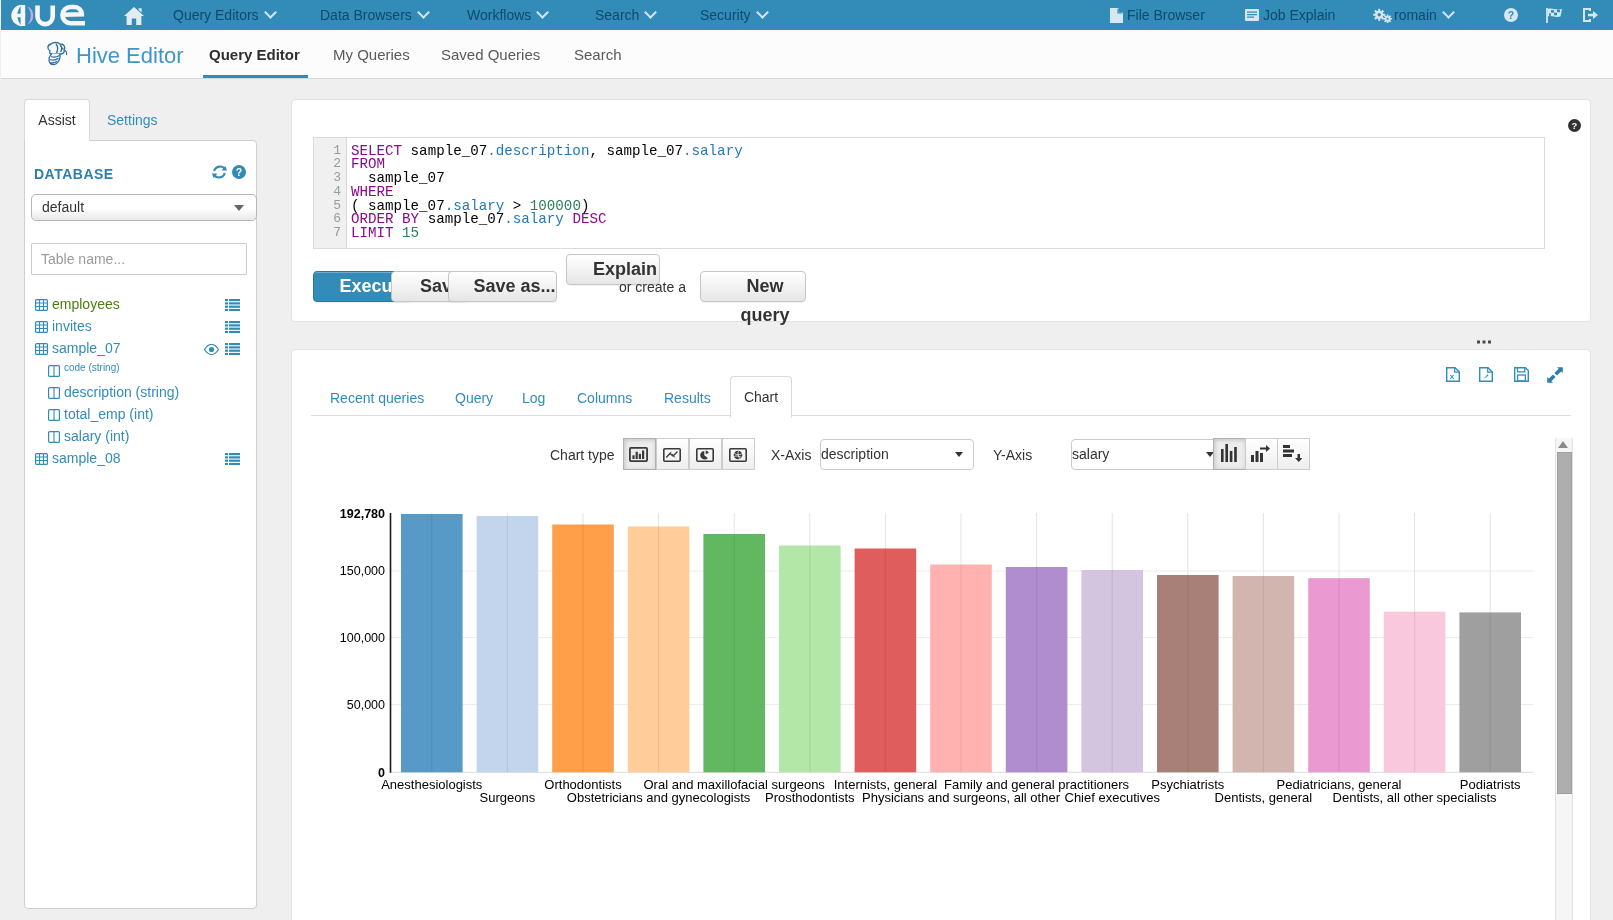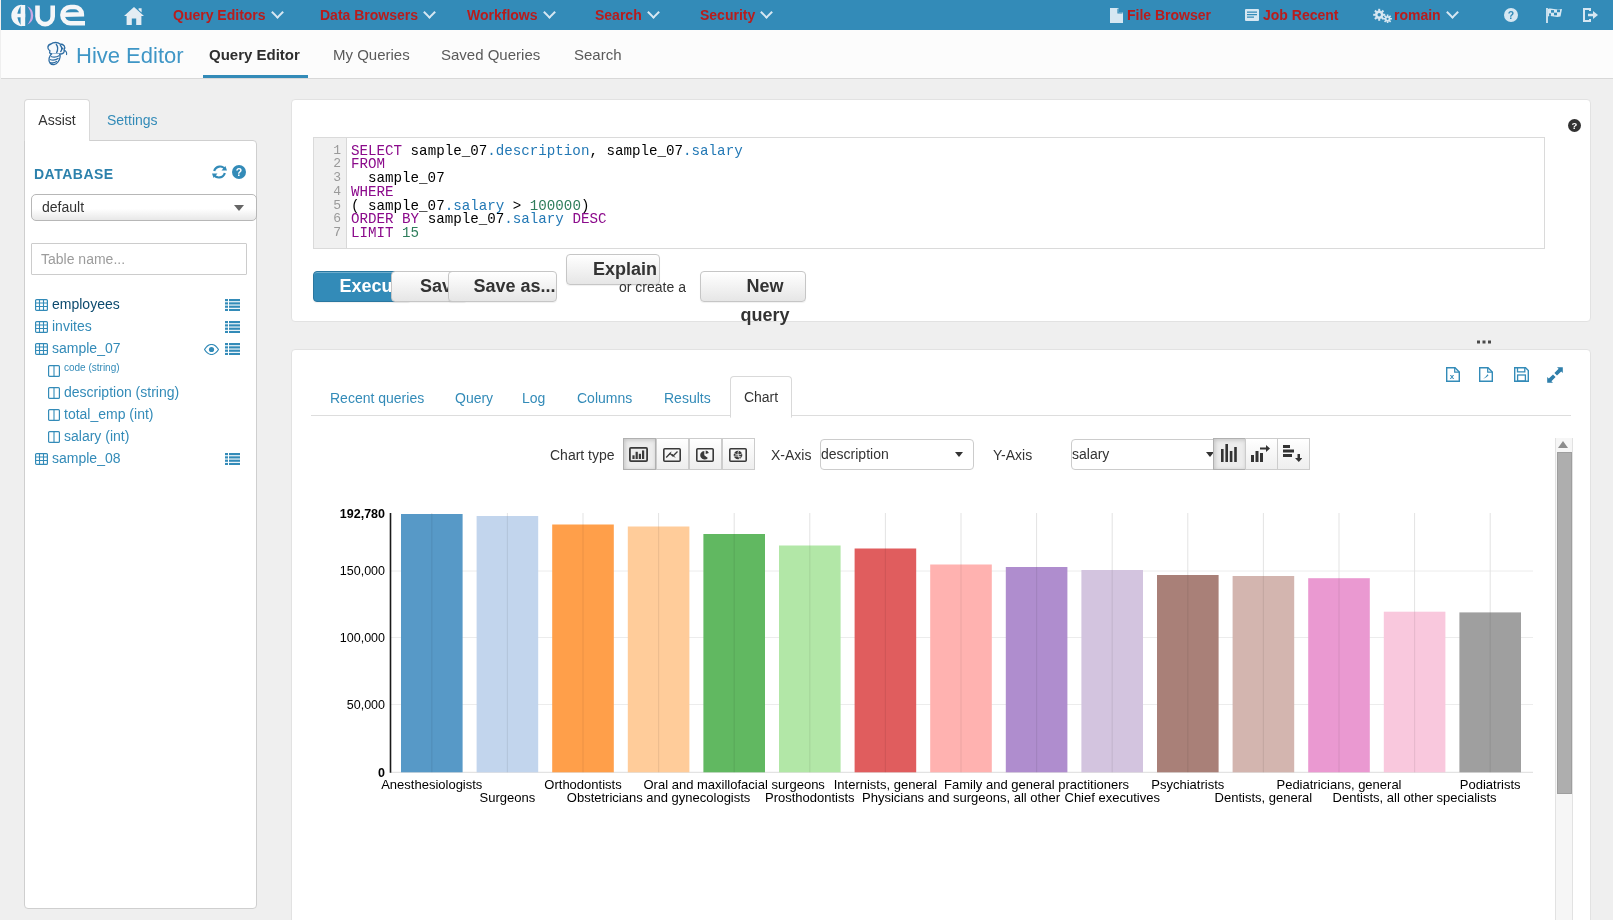--- a/index.html
+++ b/index.html
@@ -2,21 +2,21 @@
 <html><head>
 <meta charset="utf-8">
 <style>
 * { margin:0; padding:0; box-sizing:content-box; }
 html,body { width:1613px; height:920px; overflow:hidden; }
 body { font-family:"Liberation Sans", sans-serif; background:#efefef; position:relative; }
 #page { position:absolute; left:0; top:0; width:1613px; height:920px; overflow:hidden; }
 .abs { position:absolute; }
 
 #navbar { position:absolute; left:1px; top:0; width:1612px; height:30px; background:#338bb8; }
-.navitem { position:absolute; top:7px; font-size:14px; font-weight:bold; color:#b91c1c; white-space:nowrap; }
+.navitem { position:absolute; top:7px; font-size:14px; font-weight:normal; color:#0c4a6e; white-space:nowrap; }
 .caret-dn { display:inline-block; width:7px; height:7px; border-right:2.4px solid #d6e7f2; border-bottom:2.4px solid #d6e7f2; transform:rotate(45deg); margin-left:7px; vertical-align:3px; }
 
 #subnav { position:absolute; left:1px; top:30px; width:1612px; height:48px; background:#fcfcfc; border-bottom:1px solid #d8d8d8; }
 #appname { position:absolute; left:76px; top:43px; font-size:22px; color:#3f96c6; }
 .snavtab { position:absolute; top:46px; font-size:15px; color:#5a5a5a; white-space:nowrap; }
 #snav-active { font-weight:bold; color:#2e2e2e; }
 #snav-underline { position:absolute; left:203px; top:75px; width:105px; height:3px; background:#338bb8; }
 
 #assistTab { position:absolute; left:24px; top:99px; width:64px; height:41px; background:#fff; border:1px solid #d9d9d9; border-bottom:none; border-radius:4px 4px 0 0; font-size:14px; color:#333; text-align:center; line-height:41px; z-index:3; }
 #settingsLink { position:absolute; left:107px; top:112px; font-size:14px; color:#338bb8; }
@@ -75,21 +75,21 @@
     <path d="M0 0 L8.5 0 L13 4.5 L13 15 L0 15 Z M8.5 0 L8.5 4.5 L13 4.5" fill="#d6e7f2"></path>
     <path d="M8 0.8 L8 5 L12.4 5" fill="none" stroke="#338bb8" stroke-width="1.2"></path>
   </svg>
   <div class="navitem" style="left:1127px;">File Browser</div>
   <svg class="abs" style="left:1245px; top:9px;" width="14" height="12" viewBox="0 0 14 12">
     <rect x="0" y="0" width="14" height="12" rx="1" fill="#d6e7f2"></rect>
     <g stroke="#338bb8" stroke-width="1.2">
         <path d="M2 3.2 H12 M2 5.7 H12 M2 8.2 H9"></path>
       </g>
   </svg>
-  <div class="navitem" style="left:1263px;">Job Recent</div>
+  <div class="navitem" style="left:1263px;">Job Explain</div>
   <svg class="abs" style="left:1373px; top:8px;" width="19" height="15" viewBox="0 0 19 15">
       <circle cx="6.2" cy="6.8" r="4.2" fill="#d6e7f2"></circle>
       <line x1="9.90" y1="6.80" x2="12.20" y2="6.80" stroke="#d6e7f2" stroke-width="2.0"></line>
       <line x1="8.82" y1="9.42" x2="10.44" y2="11.04" stroke="#d6e7f2" stroke-width="2.0"></line>
       <line x1="6.20" y1="10.50" x2="6.20" y2="12.80" stroke="#d6e7f2" stroke-width="2.0"></line>
       <line x1="3.58" y1="9.42" x2="1.96" y2="11.04" stroke="#d6e7f2" stroke-width="2.0"></line>
       <line x1="2.50" y1="6.80" x2="0.20" y2="6.80" stroke="#d6e7f2" stroke-width="2.0"></line>
       <line x1="3.58" y1="4.18" x2="1.96" y2="2.56" stroke="#d6e7f2" stroke-width="2.0"></line>
       <line x1="6.20" y1="3.10" x2="6.20" y2="0.80" stroke="#d6e7f2" stroke-width="2.0"></line>
       <line x1="8.82" y1="4.18" x2="10.44" y2="2.56" stroke="#d6e7f2" stroke-width="2.0"></line>
@@ -163,21 +163,21 @@
     <text x="7" y="11" font-size="10.5" font-weight="bold" fill="#fff" text-anchor="middle" font-family="Liberation Sans">?</text>
   </svg>
   <div id="dbSelect">default<span class="sc"></span></div>
   <div id="tblInput">Table name...</div>
 
   <div id="tableRows"></div>
   <svg class="abs" style="left:35px; top:299px;" width="13" height="12" viewBox="0 0 13 12">
       <rect x="0.6" y="0.6" width="11.8" height="10.8" rx="1" fill="none" stroke="#338bb8" stroke-width="1.2"></rect>
       <path d="M0.6 4 H12.4 M0.6 7.5 H12.4 M4.5 0.6 V11.4 M8.5 0.6 V11.4" stroke="#338bb8" stroke-width="1.1"></path>
     </svg>
-  <div class="abs" style="left:52px; top:296px; font-size:14px; color:#0c4a6e;">employees</div>
+  <div class="abs" style="left:52px; top:296px; font-size:14px; color:#4d7c0f;">employees</div>
   <svg class="abs" style="left:225px; top:299px;" width="15" height="12" viewBox="0 0 15 12">
       <g fill="#338bb8">
         <rect x="0" y="0" width="3" height="2.2"></rect>
         <rect x="4" y="0" width="11" height="2.2"></rect>
         <rect x="0" y="3.3" width="3" height="2.2"></rect>
         <rect x="4" y="3.3" width="11" height="2.2"></rect>
         <rect x="0" y="6.6" width="3" height="2.2"></rect>
         <rect x="4" y="6.6" width="11" height="2.2"></rect>
         <rect x="0" y="9.9" width="3" height="2.2"></rect>
         <rect x="4" y="9.9" width="11" height="2.2"></rect>

